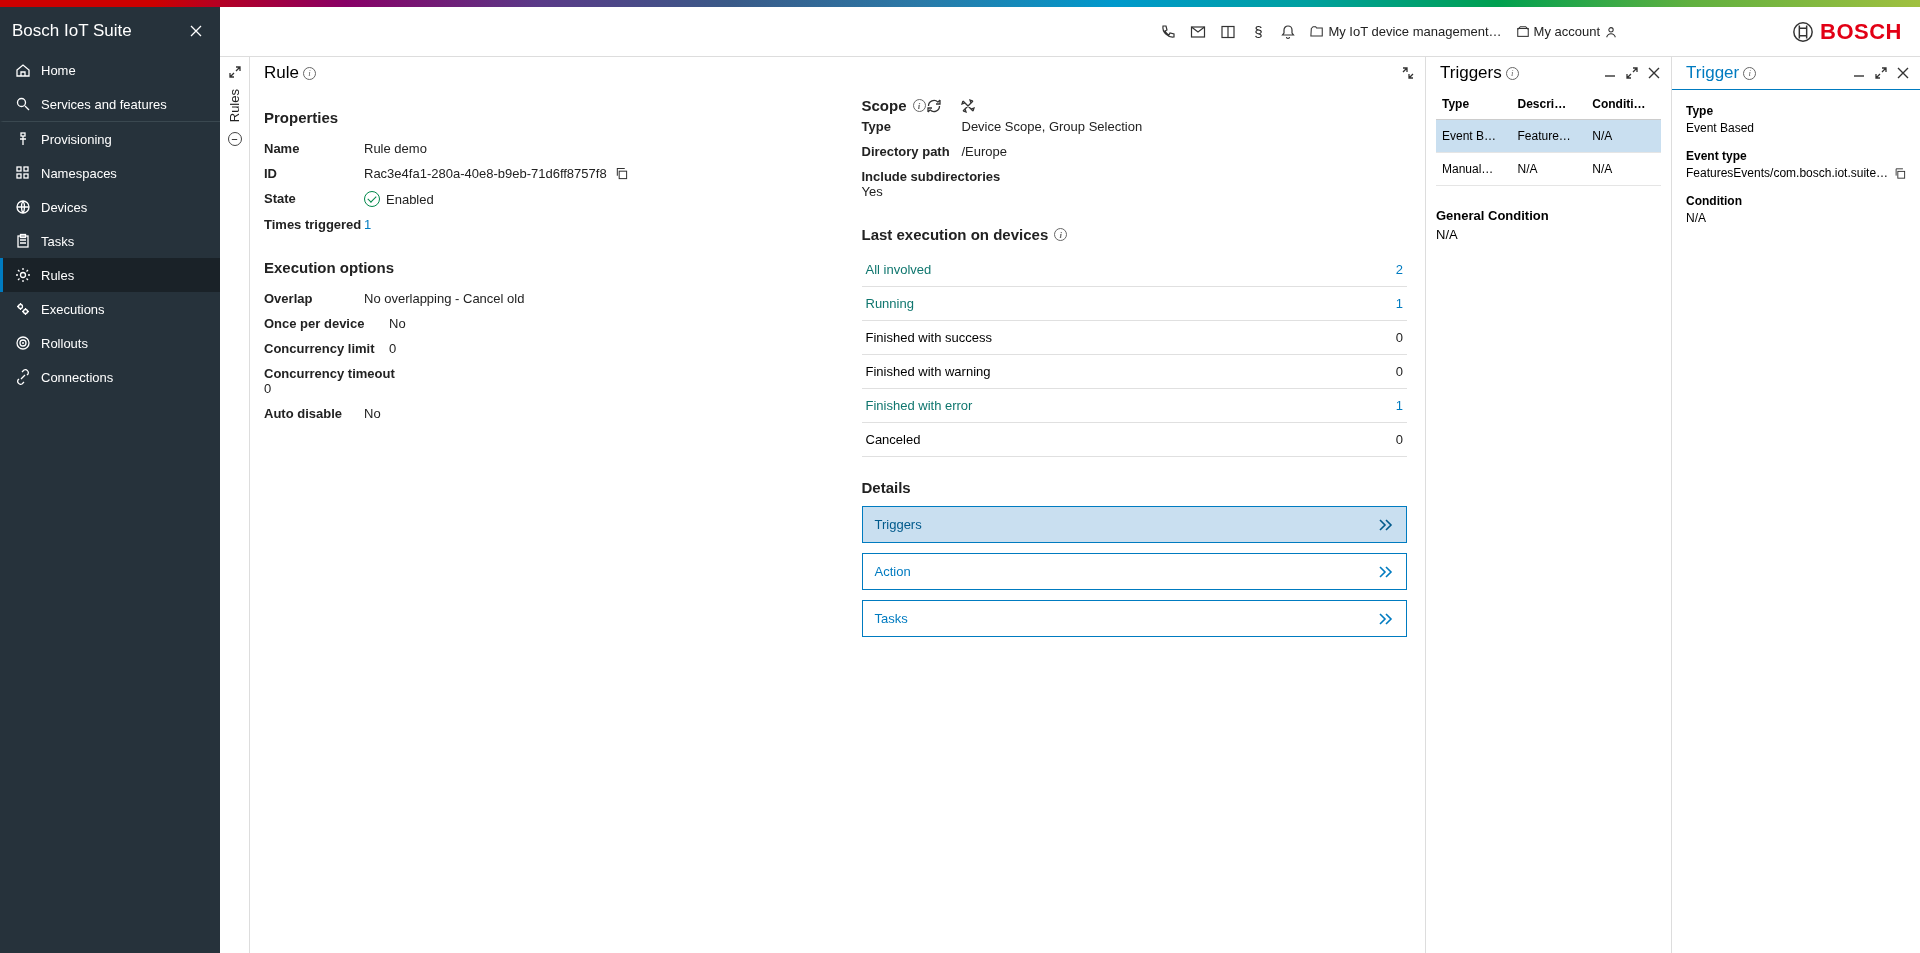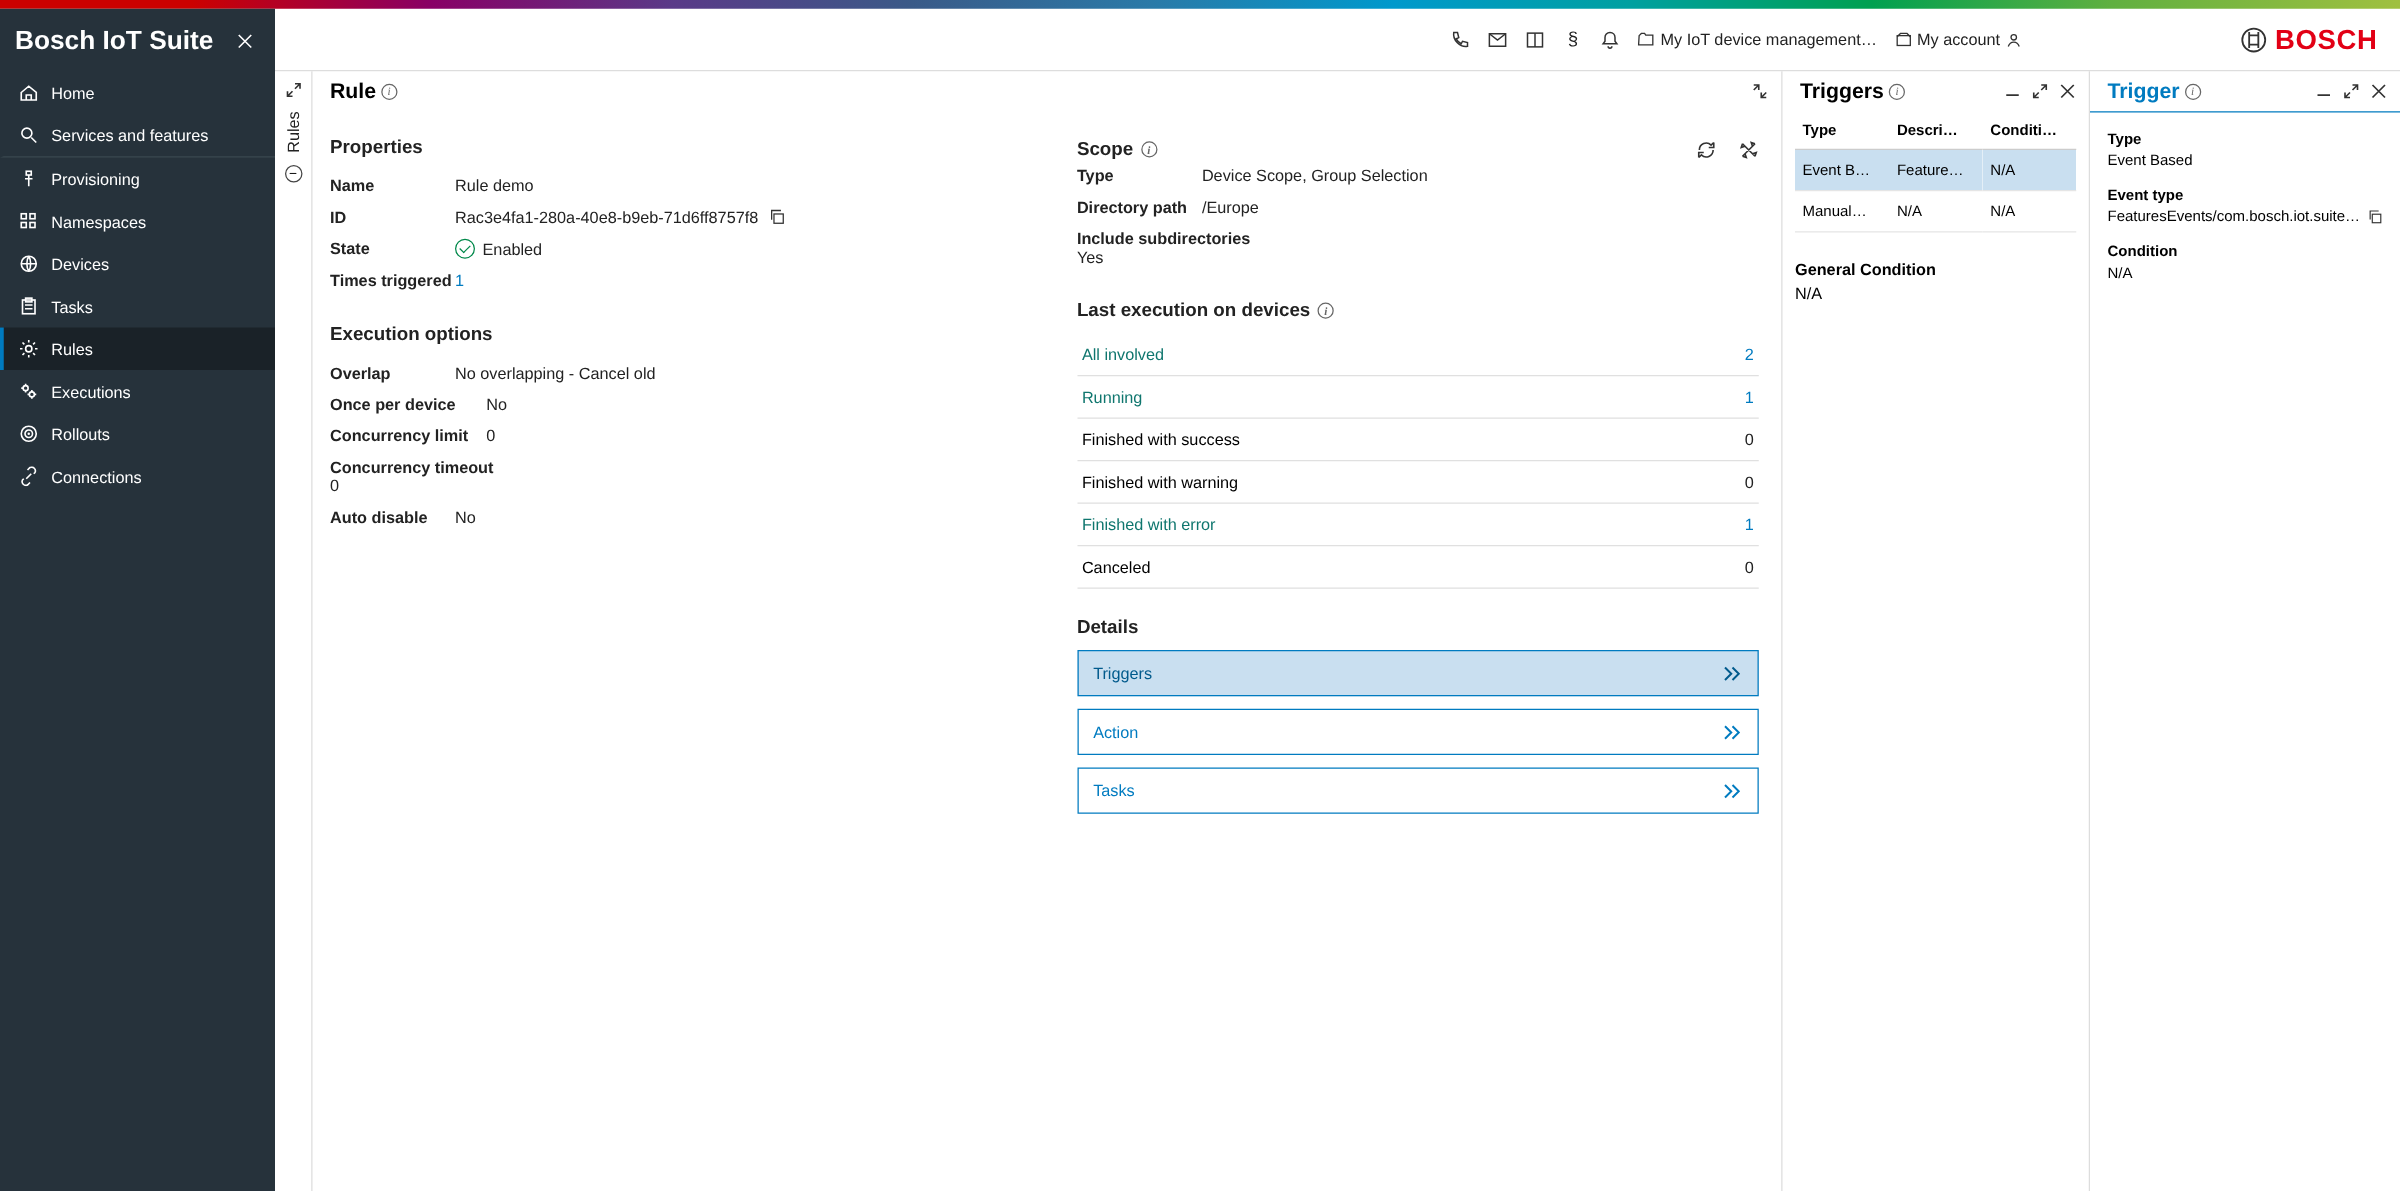--- a/index.html
+++ b/index.html
@@ -6,21 +6,21 @@
 html, body { height: 100%; overflow: hidden; }
 body { display: flex; flex-direction: column; }
 
 .gradient-bar { height: 7px; background: linear-gradient(to right, #c00, #c00 8%, #880066 18%, #5a3a88 28%, #3a5a88 38%, #2a7aa8 48%, #0099cc 58%, #00a0a0 68%, #00a050 78%, #60b040 88%, #a0c040 100%); }
 
 .app { flex: 1; display: flex; min-height: 0; }
 
 
 .sidebar { width: 220px; background: #26323b; color: #fff; display: flex; flex-direction: column; }
 .sidebar-header { display: flex; justify-content: space-between; align-items: center; padding: 14px 16px 12px 12px; }
-.sidebar-title { font-size: 21px; font-weight: 700; }
+.sidebar-title { font-size: 17px; font-weight: 400; }
 .sidebar-close { width: 16px; height: 16px; cursor: pointer; }
 .sidebar-nav { list-style: none; }
 .sidebar-item { display: flex; align-items: center; padding: 9px 12px; cursor: pointer; font-size: 13px; gap: 10px; border-left: 3px solid transparent; }
 .sidebar-item.divider-after { border-bottom: 1px solid #3a4850; }
 .sidebar-item.active { background: #1a2228; border-left: 3px solid #007bc0; }
 .sidebar-icon { width: 16px; height: 16px; display: inline-flex; align-items: center; justify-content: center; flex-shrink: 0; }
 
 
 .main { flex: 1; display: flex; flex-direction: column; min-width: 0; }
 
@@ -36,42 +36,42 @@
 .vtab .expand { width: 14px; height: 14px; cursor: pointer; }
 .vtab-label { writing-mode: vertical-rl; transform: rotate(180deg); font-size: 13px; color: #222; }
 .vtab .minus { width: 14px; height: 14px; border: 1.5px solid #444; border-radius: 50%; display: flex; align-items: center; justify-content: center; font-size: 11px; line-height: 1; cursor:pointer; }
 
 .panels { flex: 1; display: flex; min-height: 0; }
 
 .panel { border-right: 1px solid #ddd; display: flex; flex-direction: column; min-height: 0; }
 .panel:last-child { border-right: none; }
 .panel-header { display: flex; align-items: center; justify-content: space-between; padding: 6px 10px 6px 14px; }
 .panel-title-wrap { display: flex; align-items: center; gap: 4px; }
-.panel-title { font-size: 17px; font-weight: 700; }
+.panel-title { font-size: 17px; font-weight: 400; }
 .info-icon { width: 13px; height: 13px; border: 1px solid #666; border-radius: 50%; display: inline-flex; align-items: center; justify-content: center; font-size: 9px; color: #666; font-style: italic; font-family: serif; }
 .panel-header-icons { display: flex; gap: 8px; align-items: center; }
 .hdr-icon { width: 14px; height: 14px; cursor: pointer; color: #333; }
 
 .panel-rule { flex: 1; overflow-y: auto; }
 .rule-wrap { padding: 8px 18px 40px 14px; }
 .rule-columns { display: flex; gap: 52px; }
 .rule-col { flex: 1; min-width: 0; }
 
 .section-title { font-size: 15px; font-weight: 700; color: #222; margin-top: 22px; margin-bottom: 10px; display: flex; align-items: center; gap: 6px; }
 .section-title.first { margin-top: 12px; }
 .kv-row { display: flex; padding: 5px 0; font-size: 13px; }
 .kv-label { width: 100px; font-weight: 700; color: #222; flex-shrink: 0; }
 .kv-label.wide { width: 125px; }
 .kv-val { color: #222; display: flex; align-items: center; gap: 6px; }
 .copy-icon { width: 13px; height: 13px; cursor: pointer; vertical-align: middle; margin-left: 2px; }
 .state-ok { width: 16px; height: 16px; border: 1.5px solid #00884a; border-radius: 50%; display: inline-flex; align-items: center; justify-content: center; }
 .state-ok::after { content: ''; width: 7px; height: 4px; border-left: 1.5px solid #00884a; border-bottom: 1.5px solid #00884a; transform: rotate(-45deg) translate(1px,-1px); }
 .link-num { color: #007bc0; }
 
-.scope-hdr { display: flex; justify-content: space-between; align-items: center; margin-top: 14px; }
+.scope-hdr { display: flex; align-items: center; }
 .scope-hdr .section-title { margin: 0; }
 .scope-icons { display: flex; gap: 18px; }
 .scope-icon { width: 16px; height: 16px; cursor: pointer; color: #333; }
 
 .exec-list { margin-top: 6px; }
 .exec-row { display: flex; justify-content: space-between; padding: 9px 4px; border-bottom: 1px solid #e0e0e0; font-size: 13px; }
 .exec-row .lbl.link { color: #0f766e; }
 .exec-row .cnt { color: #222; }
 .exec-row .cnt.link { color: #007bc0; }
 

